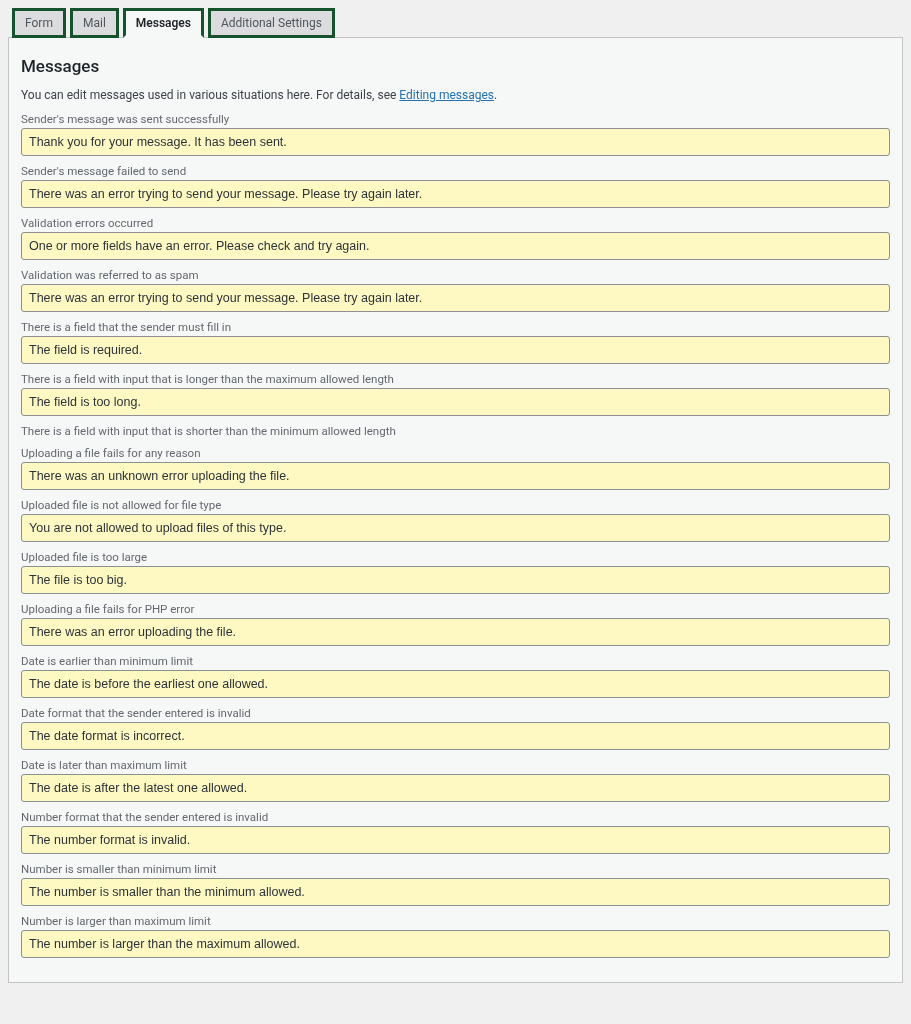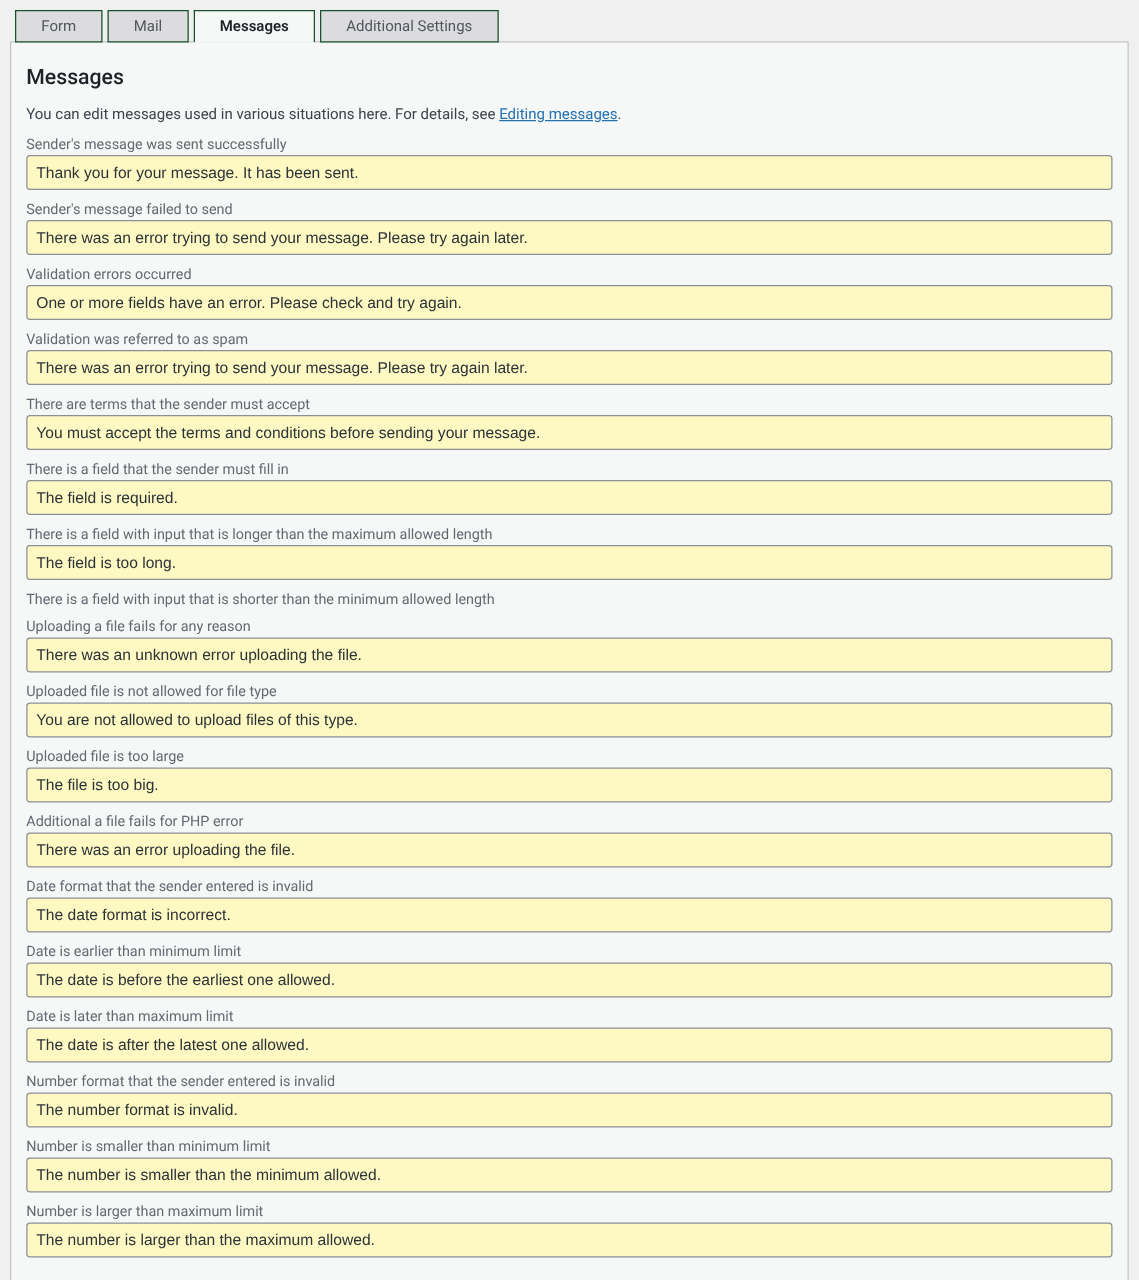--- a/index.html
+++ b/index.html
@@ -10,23 +10,23 @@
     font-family: -apple-system, BlinkMacSystemFont, "Segoe UI", Roboto, Helvetica, Arial, sans-serif;
     color: #1d2327;
     font-size: 13px;
   }
   .tabs {
     display: flex;
     margin-bottom: -1px;
     padding-left: 4px;
   }
   .tab {
-    border: 1px solid #14532d;
+    border: 3px solid #14532d;
     background: #dcdcde;
-    padding: 5px 20px;
+    padding: 5px 10px;
     margin-right: 4px;
     font-size: 12px;
     color: #50575e;
     cursor: pointer;
   }
   .tab.active {
     background: #f6f7f7;
     border-bottom-color: #f6f7f7;
     color: #1d2327;
     font-weight: 600;
@@ -83,28 +83,27 @@
 <div class="panel">
   <h2 class="heading">Messages</h2>
   <p class="intro">
     <span>You can edit messages used in various situations here. For details, see </span><a href="#">Editing messages</a><span>.</span>
   </p>
   <div id="fields-container">
       <div class="field"><div class="field-label">Sender's message was sent successfully</div><input type="text" value="Thank you for your message. It has been sent." style=""></div>
       <div class="field"><div class="field-label">Sender's message failed to send</div><input type="text" value="There was an error trying to send your message. Please try again later." style=""></div>
       <div class="field"><div class="field-label">Validation errors occurred</div><input type="text" value="One or more fields have an error. Please check and try again." style=""></div>
       <div class="field"><div class="field-label">Validation was referred to as spam</div><input type="text" value="There was an error trying to send your message. Please try again later." style=""></div>
-      <div class="field"><div class="field-label">There are terms that the sender must accept</div><input type="text" value="You must accept the terms and conditions before sending your message." style=""></div>
       <div class="field"><div class="field-label">There is a field that the sender must fill in</div><input type="text" value="The field is required." style=""></div>
       <div class="field"><div class="field-label">There is a field with input that is longer than the maximum allowed length</div><input type="text" value="The field is too long." style=""></div>
       <div class="field"><div class="field-label">There is a field with input that is shorter than the minimum allowed length</div></div>
       <div class="field"><div class="field-label">Uploading a file fails for any reason</div><input type="text" value="There was an unknown error uploading the file." style=""></div>
       <div class="field"><div class="field-label">Uploaded file is not allowed for file type</div><input type="text" value="You are not allowed to upload files of this type." style=""></div>
       <div class="field"><div class="field-label">Uploaded file is too large</div><input type="text" value="The file is too big." style=""></div>
-      <div class="field"><div class="field-label">Additional a file fails for PHP error</div><input type="text" value="There was an error uploading the file." style=""></div>
+      <div class="field"><div class="field-label">Uploading a file fails for PHP error</div><input type="text" value="There was an error uploading the file." style=""></div>
+      <div class="field"><div class="field-label">Date is earlier than minimum limit</div><input type="text" value="The date is before the earliest one allowed." style=""></div>
       <div class="field"><div class="field-label">Date format that the sender entered is invalid</div><input type="text" value="The date format is incorrect." style=""></div>
-      <div class="field"><div class="field-label">Date is earlier than minimum limit</div><input type="text" value="The date is before the earliest one allowed." style=""></div>
       <div class="field"><div class="field-label">Date is later than maximum limit</div><input type="text" value="The date is after the latest one allowed." style=""></div>
       <div class="field"><div class="field-label">Number format that the sender entered is invalid</div><input type="text" value="The number format is invalid." style=""></div>
       <div class="field"><div class="field-label">Number is smaller than minimum limit</div><input type="text" value="The number is smaller than the minimum allowed." style=""></div>
       <div class="field"><div class="field-label">Number is larger than maximum limit</div><input type="text" value="The number is larger than the maximum allowed." style=""></div>
     </div>
 </div>
 
 </body></html>

